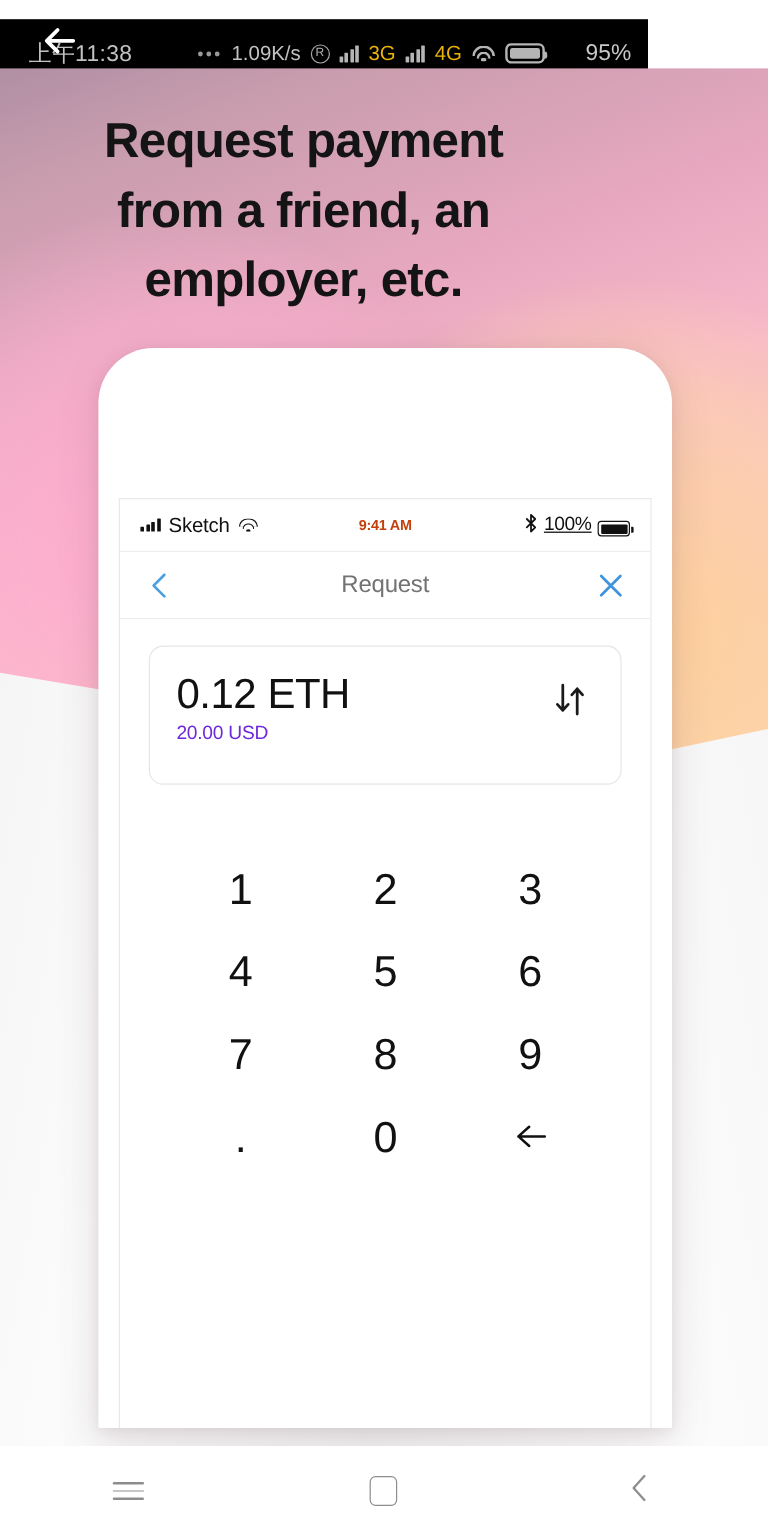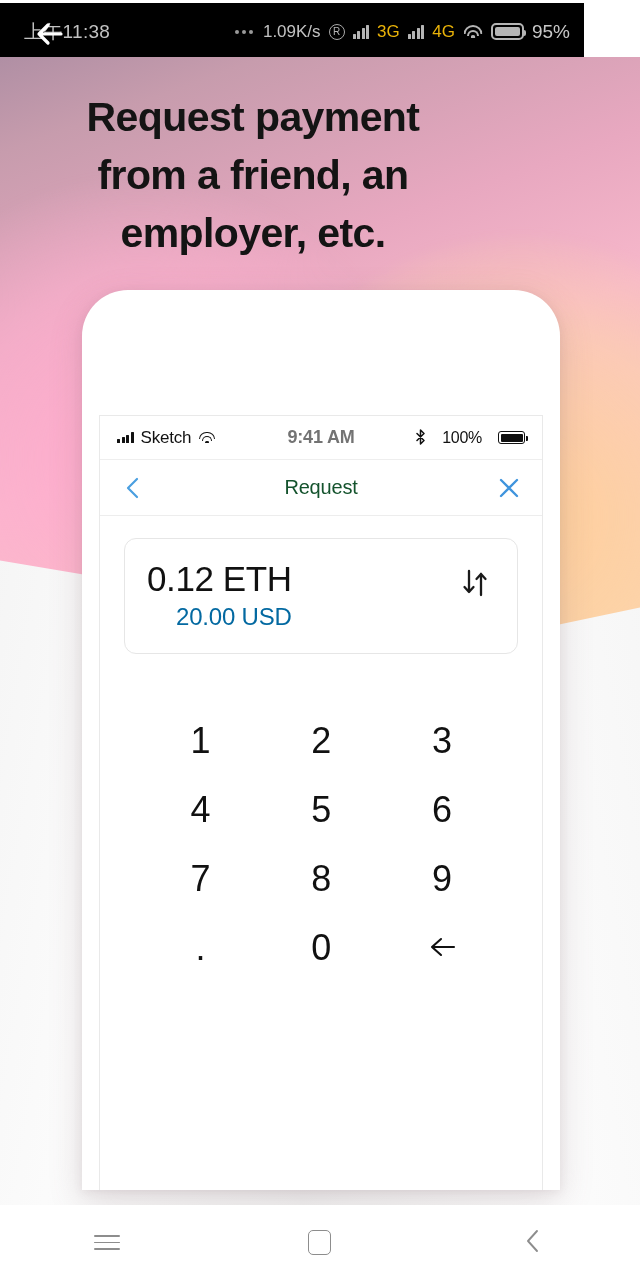--- a/index.html
+++ b/index.html
@@ -6,21 +6,21 @@
   html, body { width:640px; height:1280px; }
   body {
     font-family: "Liberation Sans", sans-serif;
     background:#ffffff;
     overflow:hidden;
     position:relative;
   }
 
   
   .sysbar {
-    position:absolute; top:3px; left:0; width:584px; height:57px;
+    position:absolute; top:16px; left:0; width:540px; height:57px;
     background:#000000; color:#b9b9b9;
     display:flex; align-items:center;
   }
   .sysbar-time {
     position:absolute; left:24px; top:50%; transform:translateY(-50%);
     font-size:19px; color:#c2c2c2; letter-spacing:0.3px;
     white-space:nowrap;
   }
   .sysbar-right {
     position:absolute; right:14px; top:50%; transform:translateY(-50%);
@@ -52,21 +52,21 @@
   .batt {
     width:33px; height:17px; border:2px solid #b5b5b5; border-radius:5px;
     position:relative; display:inline-block;
   }
   .batt::after {
     content:""; position:absolute; right:-4px; top:5px;
     width:2.5px; height:6px; background:#b5b5b5; border-radius:0 2px 2px 0;
   }
   .batt i { position:absolute; left:2px; top:2px; bottom:2px; right:2px;
     background:#b5b5b5; border-radius:2px; display:block; }
-  .battpct { font-size:19px; color:#c8c8c8; }
+  .battpct { font-size:19px; color:#c8c8c8;margin-left:26px; }
 
   
   .hero {
     position:absolute; top:57px; left:0; width:640px; height:1148px;
     overflow:hidden;
     background:
       linear-gradient(160deg,
         #b08fa4 0%,
         #c79cad 7%,
         #e8a8c0 22%,
@@ -153,44 +153,44 @@
   .ios-wifi span {
     position:absolute; left:50%; transform:translateX(-50%);
     border:1.8px solid #111; border-bottom:none;
     border-radius:50% 50% 0 0 / 100% 100% 0 0;
   }
   .ios-wifi span:nth-child(1){width:16px;height:7.5px;bottom:5px;}
   .ios-wifi span:nth-child(2){width:10px;height:5px;bottom:3px;}
   .ios-wifi span:nth-child(3){width:4px;height:2.5px;bottom:1px;background:#111;}
   .ios-time {
     position:absolute; left:0; right:0; text-align:center;
-    font-size:18px; font-weight:bold; color:#737373; letter-spacing:-0.2px;
+    font-size:12px; font-weight:bold; color:#c2410c; letter-spacing:-0.2px;
     pointer-events:none;
   }
   .ios-right {
-    margin-left:auto; display:flex; align-items:center; gap:16px;
+    margin-left:auto; display:flex; align-items:flex-end; gap:5px;text-decoration:underline;
   }
   .bt-ic { font-size:15px; color:#111; line-height:1; }
   .battpct2 { font-size:16px; color:#111; font-weight:500; letter-spacing:-0.3px; }
   .ios-batt {
     width:27px; height:13px; border:1.6px solid #111; border-radius:3px;
     position:relative;
   }
   .ios-batt::after {
     content:""; position:absolute; right:-3.5px; top:3.5px;
     width:2px; height:5px; background:#111; border-radius:0 1px 1px 0;
   }
   .ios-batt i { position:absolute; inset:1.5px; background:#111; border-radius:1px; display:block; }
 
   
   .app-nav {
     height:56px; display:flex; align-items:center; justify-content:center;
     position:relative; border-bottom:1px solid #ededed;
   }
-  .app-nav-title { font-size:20px; color:#14532d; letter-spacing:-0.2px;text-align:center; }
+  .app-nav-title { font-size:20px; color:#737373; letter-spacing:-0.2px;text-align:center; }
   .nav-back {
     position:absolute; left:18px; top:50%; transform:translateY(-50%);
     width:30px; height:30px; cursor:pointer;
   }
   .nav-close {
     position:absolute; right:18px; top:50%; transform:translateY(-50%);
     width:30px; height:30px; cursor:pointer;
   }
 
   
@@ -203,22 +203,22 @@
     border:1px solid #e6e6e6; border-radius:12px;
     padding:20px 22px 22px 22px;
     display:flex; align-items:flex-start; justify-content:space-between;
     min-height:116px; background:#fff;gap:38px;
   }
   .amount-main {
     font-size:35px; color:#111; letter-spacing:-0.4px;
     line-height:1.12; font-weight:400;
   }
   .amount-sub {
-    font-size:24px; color:#0369a1; letter-spacing:-0.2px;
-    margin-top:5px; font-weight:400;text-align:right;
+    font-size:16px; color:#6d28d9; letter-spacing:-0.2px;
+    margin-top:5px; font-weight:400;
   }
   .swap-btn {
     width:40px; height:40px; margin-top:4px; cursor:pointer;
     display:flex; align-items:center; justify-content:center; flex:none;
   }
 
   
   .keypad {
     margin-top:52px;
     display:grid; grid-template-columns:repeat(3,1fr);

